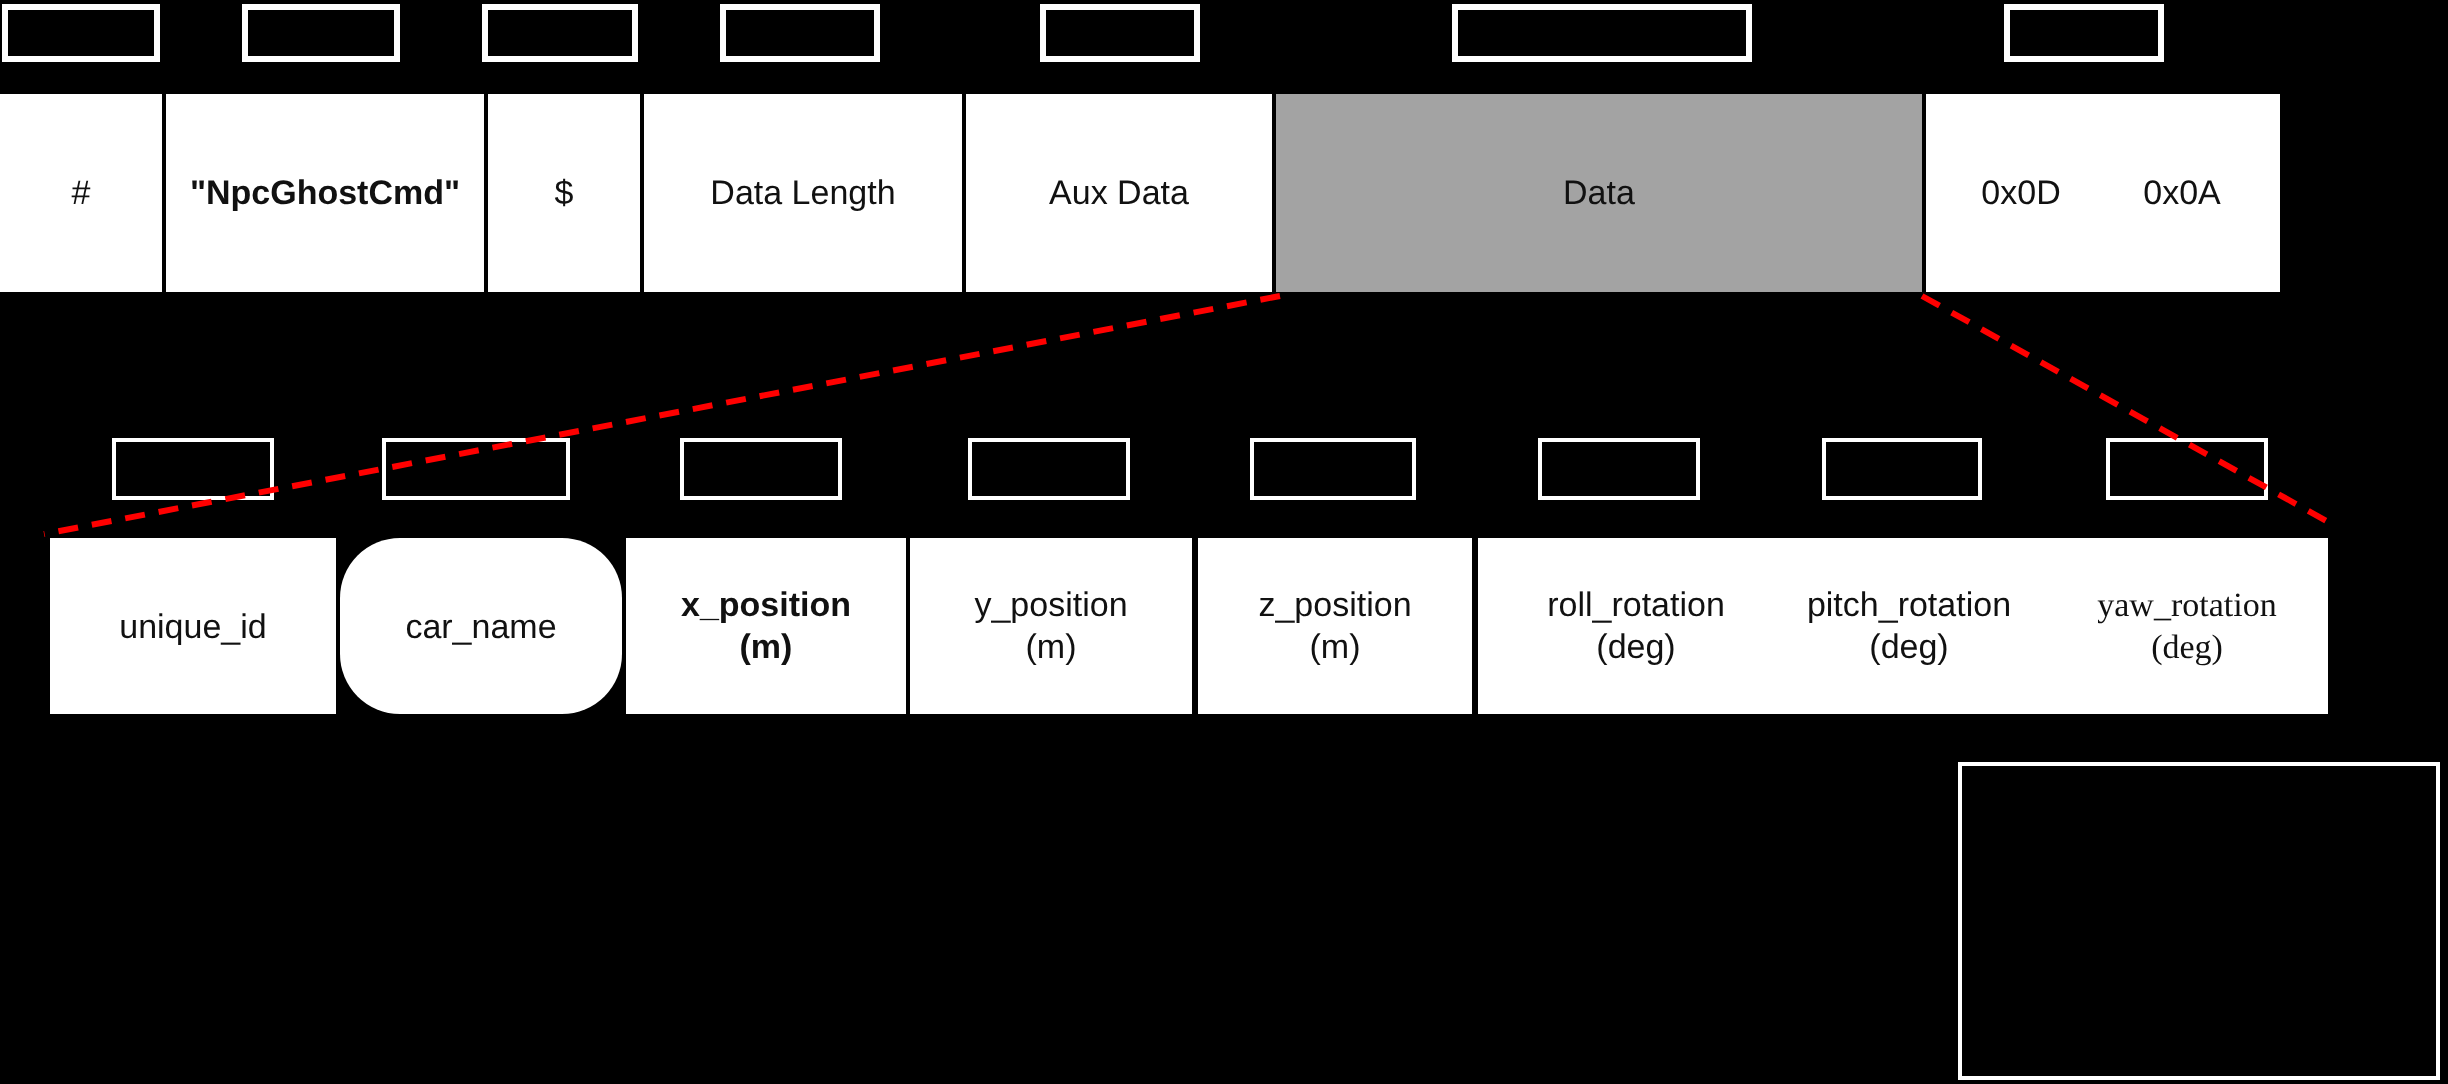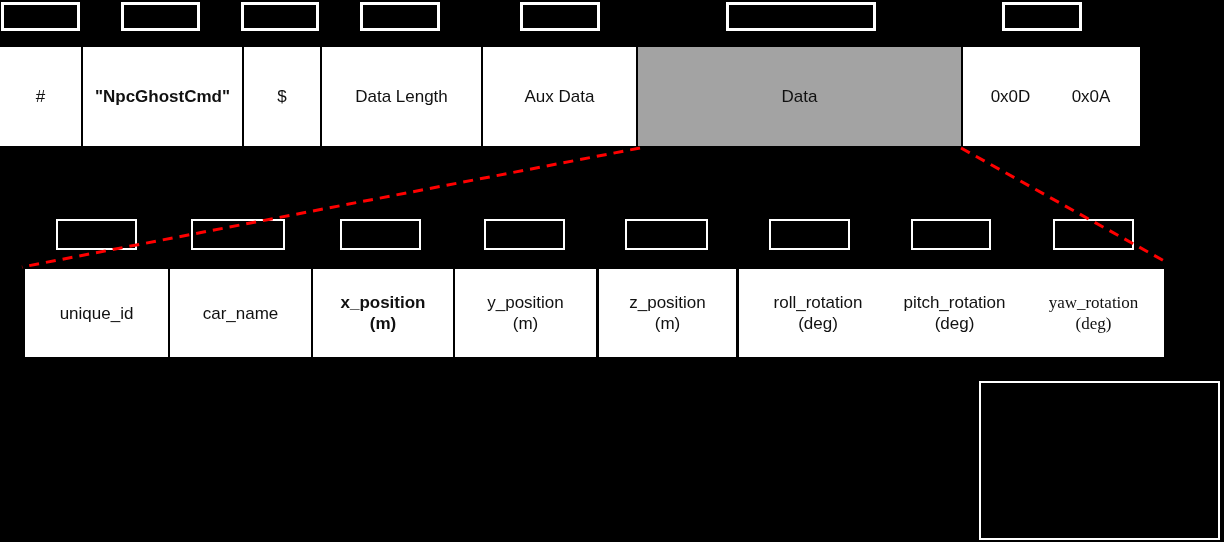--- a/index.html
+++ b/index.html
@@ -71,21 +71,21 @@
     <div class="sizebox mid" style="left:769px; top:219px;width:81px;height:31px;"></div>
     <div class="sizebox mid" style="left:911px; top:219px;width:80px;height:31px;"></div>
     <div class="sizebox mid" style="left:1053px;top:219px;width:81px;height:31px;"></div>
   </div>
 
   <div class="row2">
     <div class="cell" style="left:25px;width:143px;">
         <span>unique_id</span>
         <span></span>
       </div>
-    <div class="cell" style="left:170px;width:141px;">
+    <div class="cell" style="left:170px;width:141px;border-radius:30px;">
         <span>car_name</span>
         <span></span>
       </div>
     <div class="cell" style="left:313px;width:140px;font-weight:bold;">
         <span>x_position</span>
         <span>(m)</span>
       </div>
     <div class="cell" style="left:455px;width:141px;text-align:right;">
         <span>y_position</span>
         <span>(m)</span>

